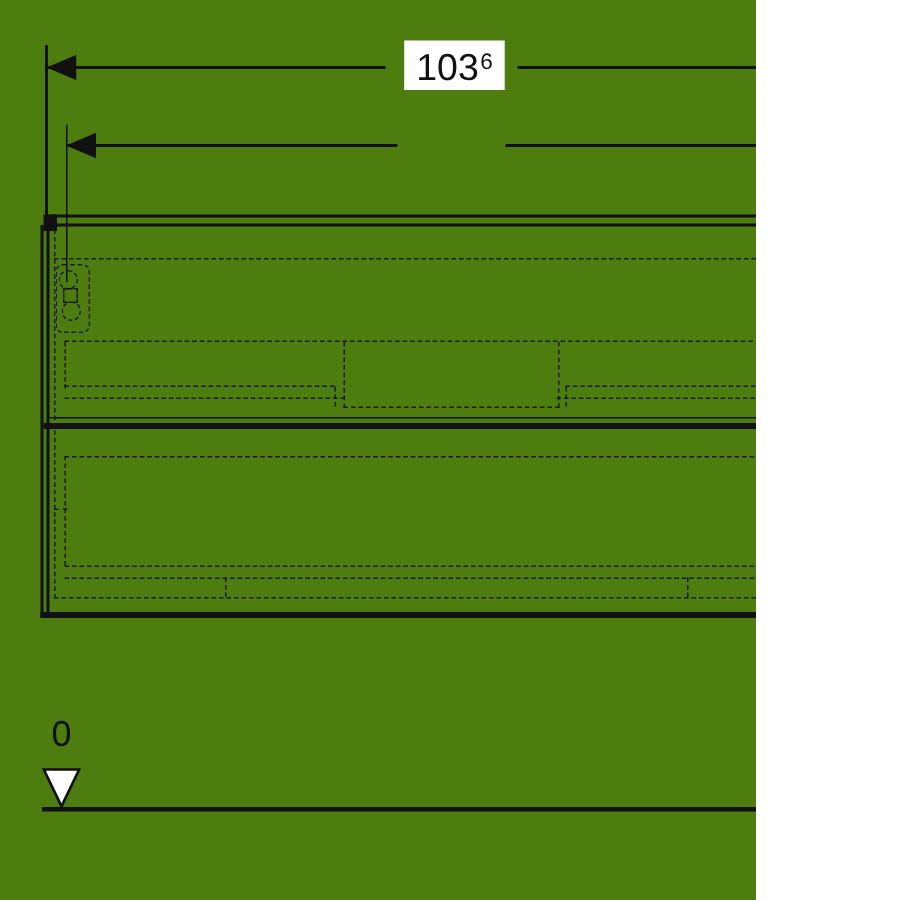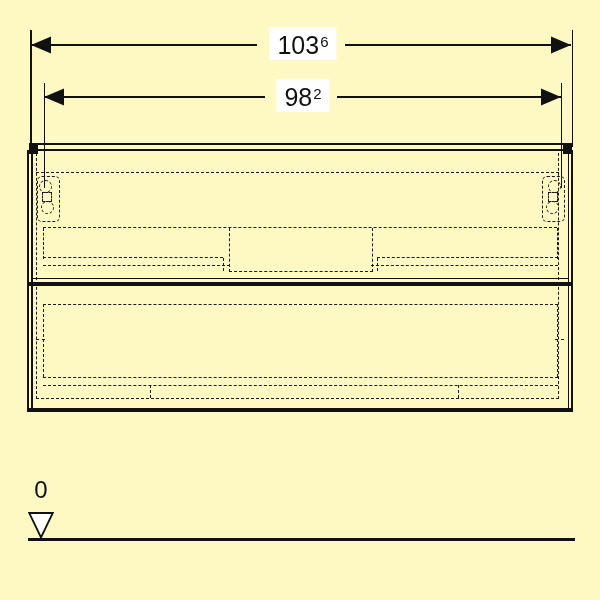--- a/index.html
+++ b/index.html
@@ -1,17 +1,17 @@
 <!DOCTYPE html>
 <html><head>
 <meta charset="utf-8">
 <style>
   html,body{margin:0;padding:0;background:#fff;}
   body{width:600px;height:600px;font-family:"Liberation Sans",sans-serif;}
-  .stage{position:relative;width:600px;height:600px;background:#fef9c3;overflow:hidden;}
+  .stage{position:relative;width:504px;height:600px;background:#4d7c0f;overflow:hidden;}
   
   .sh{position:absolute;background:#111;height:1.8px;}
   .sv{position:absolute;background:#111;width:1.6px;}
   
   .dh{position:absolute;border-top:1.5px dashed #191919;height:0;}
   .dv{position:absolute;border-left:1.5px dashed #191919;width:0;}
   .dr{position:absolute;border:1.4px dashed #191919;background:transparent;}
   .dc{position:absolute;border:1.4px dashed #191919;border-radius:50%;background:transparent;}
   .arrow{position:absolute;width:20px;height:18px;}
   .dim-label{position:absolute;transform:translateX(-50%);background:#fff;padding:0 8px;
@@ -50,23 +50,20 @@
   <span class="arrow" style="left:44px;top:88px;">
     <svg width="20" height="18" viewBox="0 0 20 18">
         <polygon points="0,9 20,0.5 20,17.5" fill="#111"></polygon>
       </svg>
   </span>
   <span class="arrow" style="left:541px;top:88px;">
     <svg width="20" height="18" viewBox="0 0 20 18">
         <polygon points="20,9 0,0.5 0,17.5" fill="#111"></polygon>
       </svg>
   </span>
-  <div class="dim-label" style="left:303px;top:79px;">
-    <span>98</span><sup>2</sup>
-  </div>
 
   <div class="sh" style="left:33px;top:142.5px;width:535px;height:2px;"></div>
   <div class="sh" style="left:33px;top:148.5px;width:535px;height:2px;"></div>
   <div class="sh" style="left:29px;top:143px;width:9px;height:11px;"></div>
   <div class="sh" style="left:563px;top:143px;width:9px;height:11px;"></div>
   <div class="sv" style="left:27px;top:150px;height:262px;width:2px;"></div>
   <div class="sv" style="left:31px;top:150px;height:262px;"></div>
   <div class="sv" style="left:567.5px;top:150px;height:262px;"></div>
   <div class="sv" style="left:571px;top:150px;height:262px;width:2px;"></div>
   <div class="sh" style="left:27px;top:407.5px;width:546px;height:4.5px;"></div>

